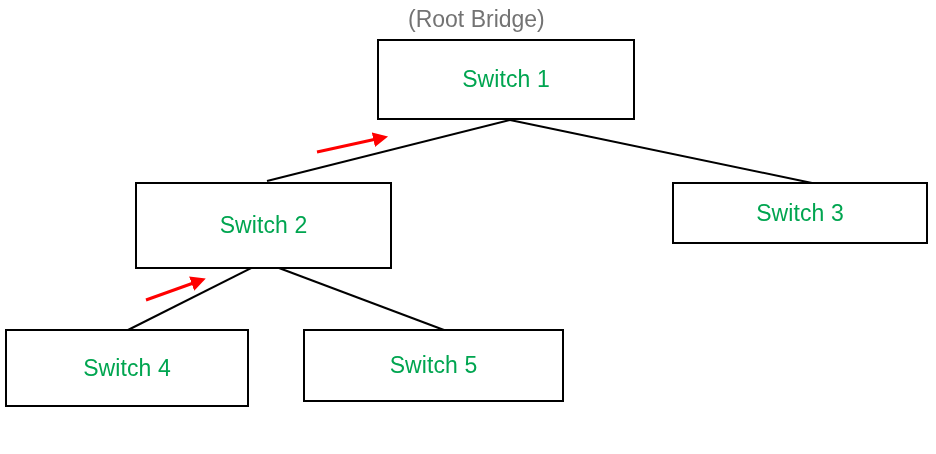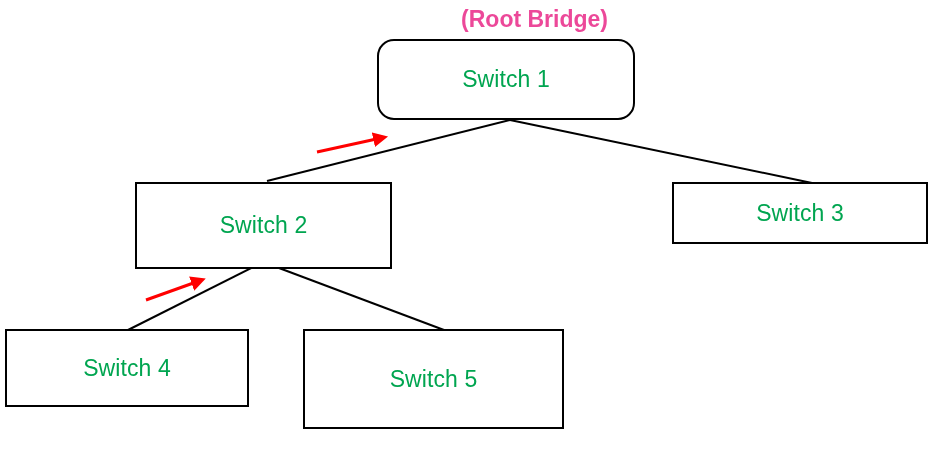--- a/index.html
+++ b/index.html
@@ -41,33 +41,32 @@
     color: #00A550;
     font-size: 23px;
     font-weight: 400;
     line-height: 1;
     white-space: nowrap;
     letter-spacing: 0.1px;
   }
   .caption {
     position: absolute;
     z-index: 3;
-    color: #ec4899;
+    color: #737373;
     font-size: 23px;
     line-height: 1;
     white-space: nowrap;
-    text-align: right;
-    font-weight: bold;
+    text-align: left;
   }
   
-  #node-switch-1 { left: 377px; top: 39px;  width: 258px; height: 81px; border-radius: 17px; }
+  #node-switch-1 { left: 377px; top: 39px;  width: 258px; height: 81px; }
   #node-switch-2 { left: 135px; top: 182px; width: 257px; height: 87px; }
   #node-switch-3 { left: 672px; top: 182px; width: 256px; height: 62px; }
   #node-switch-4 { left: 5px;   top: 329px; width: 244px; height: 78px; }
-  #node-switch-5 { left: 303px; top: 329px; width: 261px; height: 100px; }
+  #node-switch-5 { left: 303px; top: 329px; width: 261px; height: 73px; }
   #caption-root-bridge { left: 408px; top: 8px; width: 200px; }
 </style>
 </head>
 <body>
 
 <div id="canvas">
 
   <svg id="links" viewBox="0 0 936 454" width="936" height="454" xmlns="http://www.w3.org/2000/svg">
     <defs>
       <marker id="redhead" markerWidth="5" markerHeight="5" refX="2.6" refY="2.5" orient="auto" markerUnits="strokeWidth">

